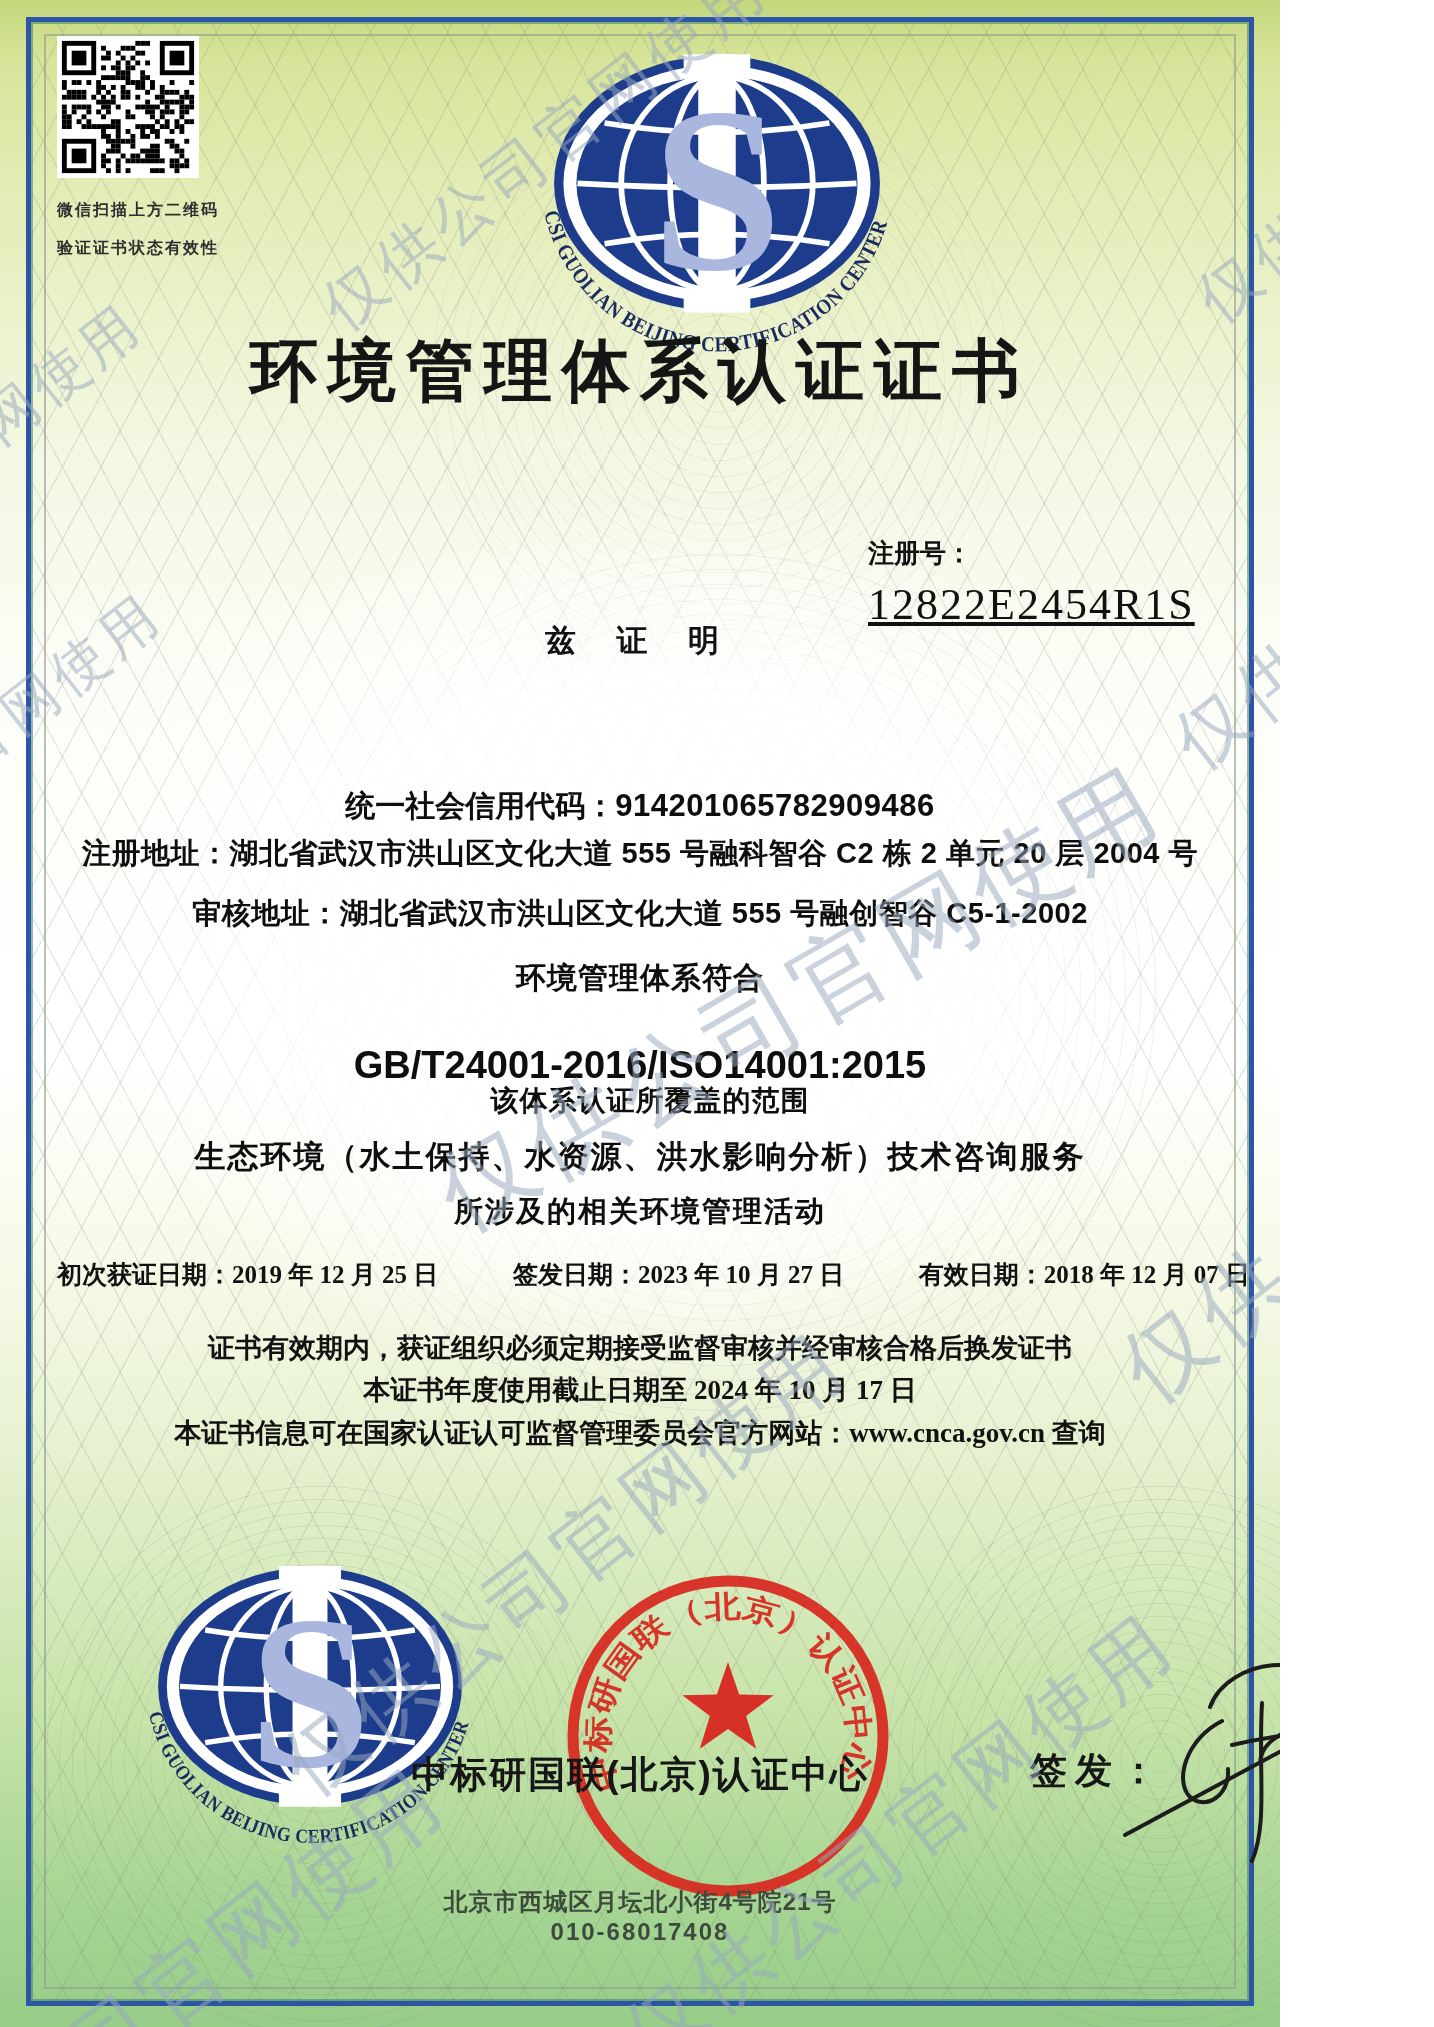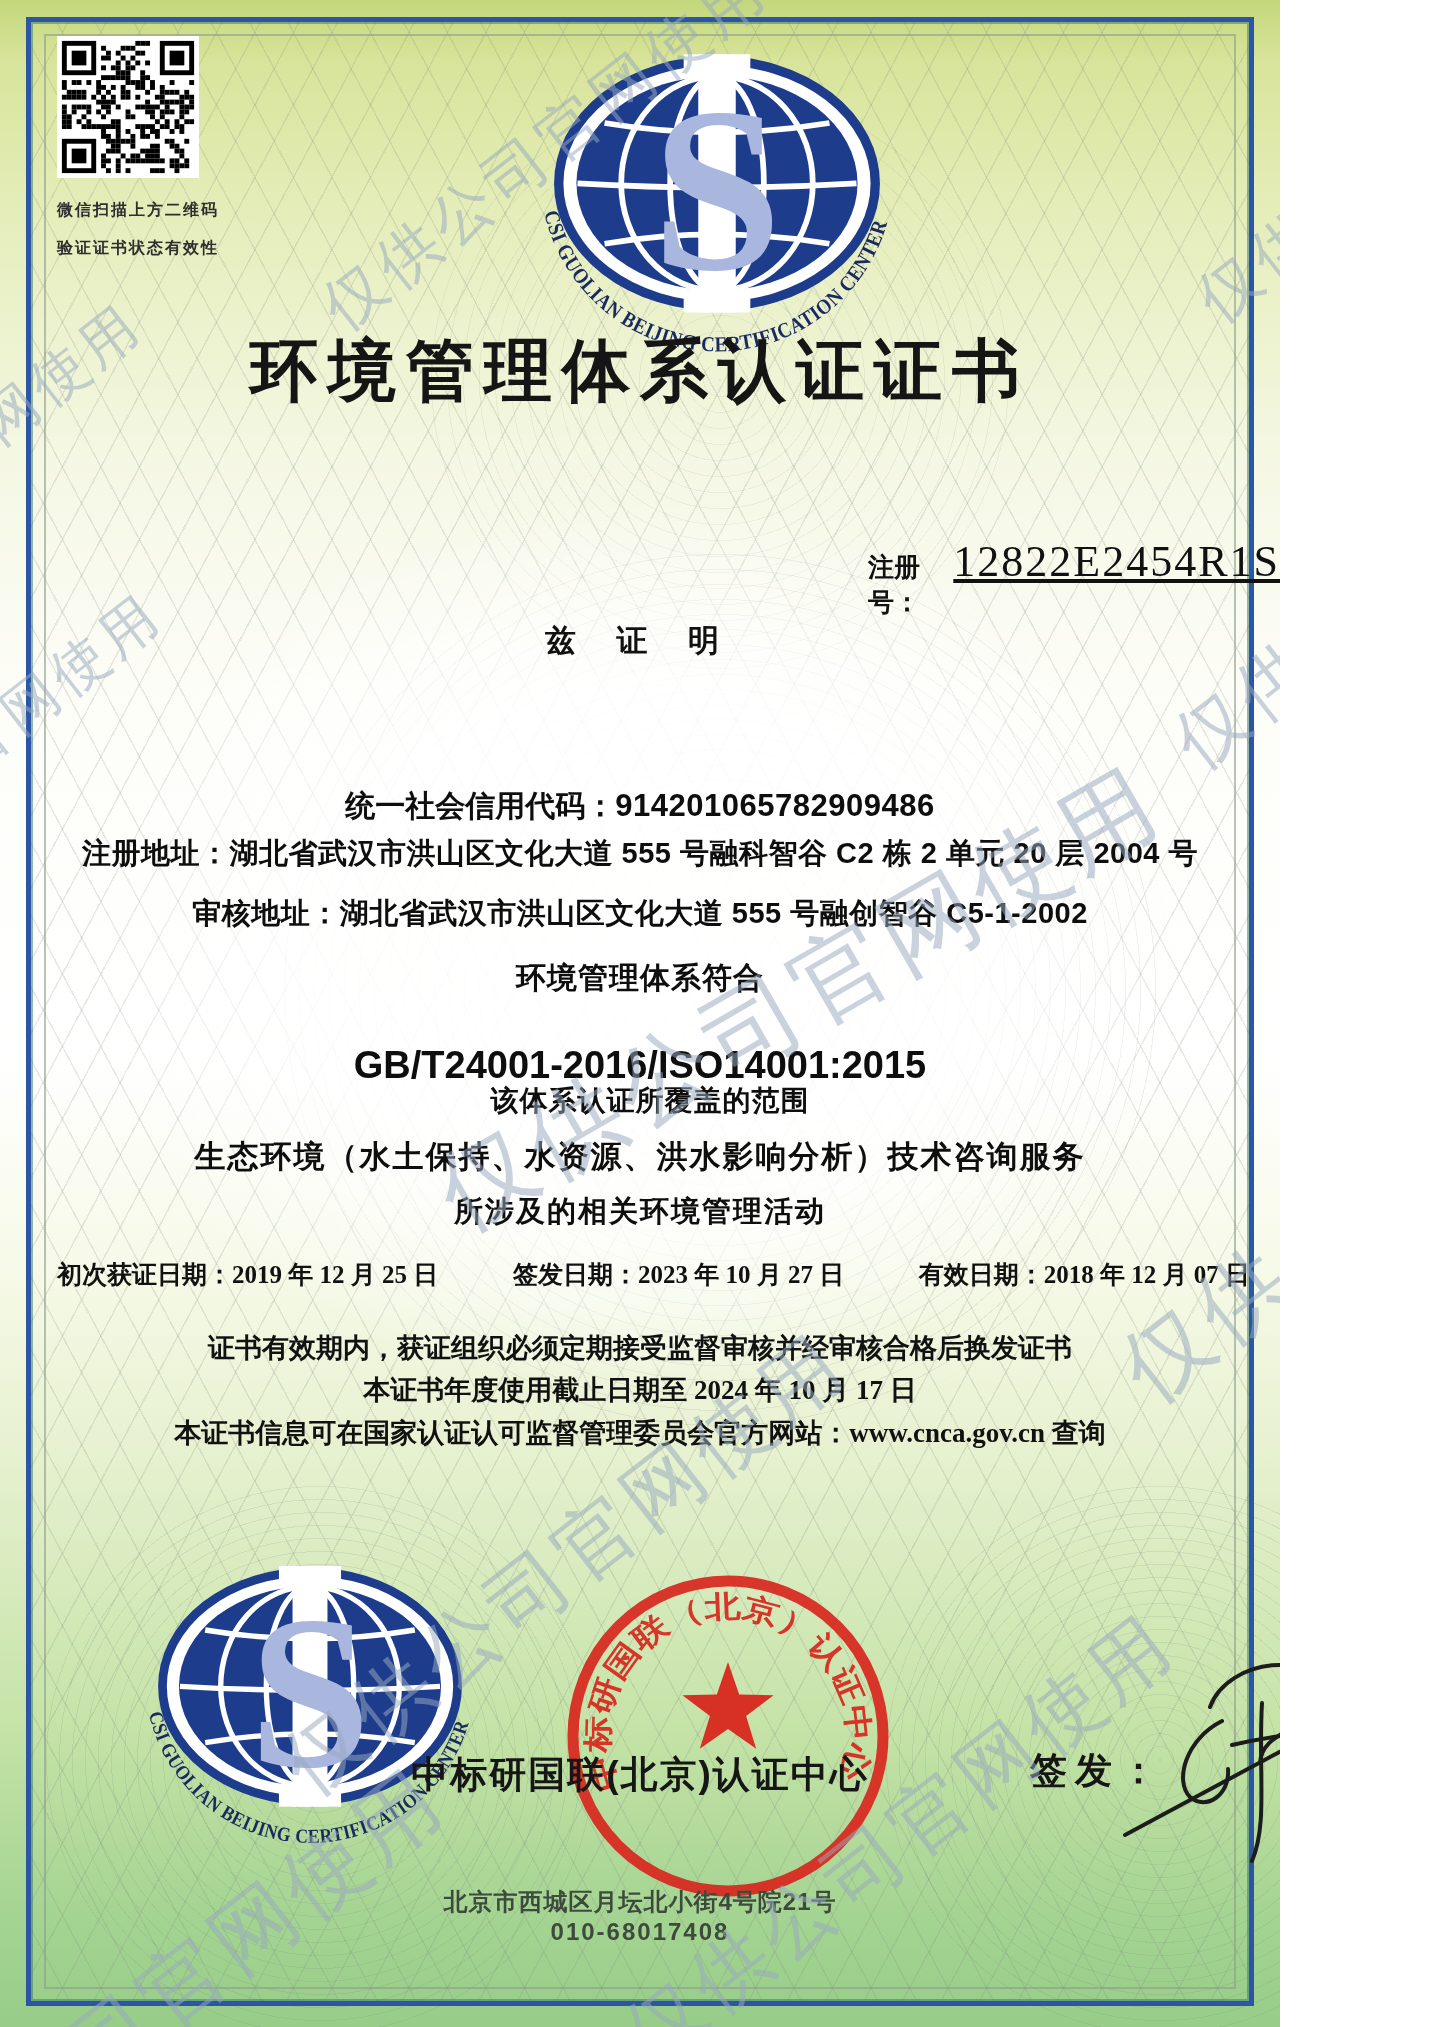--- a/index.html
+++ b/index.html
@@ -36,21 +36,21 @@
   .frame2{left:44px;right:44px;top:34px;bottom:38px;border:2px solid rgba(140,155,138,0.6);z-index:3;}
   
   .wm{
     z-index:8; white-space:nowrap; color:rgba(152,168,190,0.52);
     font-family:"Liberation Serif", serif; transform:translate(-50%,-50%) rotate(-38deg);
     letter-spacing:6px; pointer-events:none;
   }
   .hei{font-family:"Liberation Sans", sans-serif;}
   .z5{z-index:5;}
   .title{top:326px;font-size:68px;font-weight:700;letter-spacing:10px;color:#151515;font-family:"Liberation Serif", serif;}
-  .regrow{left:868px;top:536px;display:flex;align-items:baseline;gap:8px;z-index:5;}
+  .regrow{left:868px;top:536px;display:flex;align-items:baseline;gap:8px;z-index:5;flex-direction:column;}
   .reglabel{font-size:26px;font-weight:700;color:#111;}
   .regval{font-size:44px;font-family:"Liberation Serif", serif;color:#111;letter-spacing:2px;text-decoration:underline;}
   .hereby{top:620px;font-size:31px;font-weight:700;letter-spacing:16px;color:#111;}
   .company{top:684px;font-size:42px;font-weight:700;letter-spacing:18px;color:#0e0e0e;}
   .credit{top:770px;font-size:30px;font-weight:700;color:#0e0e0e;margin-top:16px;}
   .credit .num{font-size:31px;font-weight:800;letter-spacing:0.5px;}
   .addr1{top:834px;font-size:29px;font-weight:700;color:#0e0e0e;letter-spacing:0.5px;}
   .addr2{top:894px;font-size:29px;font-weight:700;color:#0e0e0e;letter-spacing:0.5px;}
   .conform{top:958px;font-size:30px;font-weight:700;color:#0e0e0e;letter-spacing:1px;}
   .stdcode{top:1044px;font-size:38px;font-weight:800;color:#0e0e0e;letter-spacing:0;}

